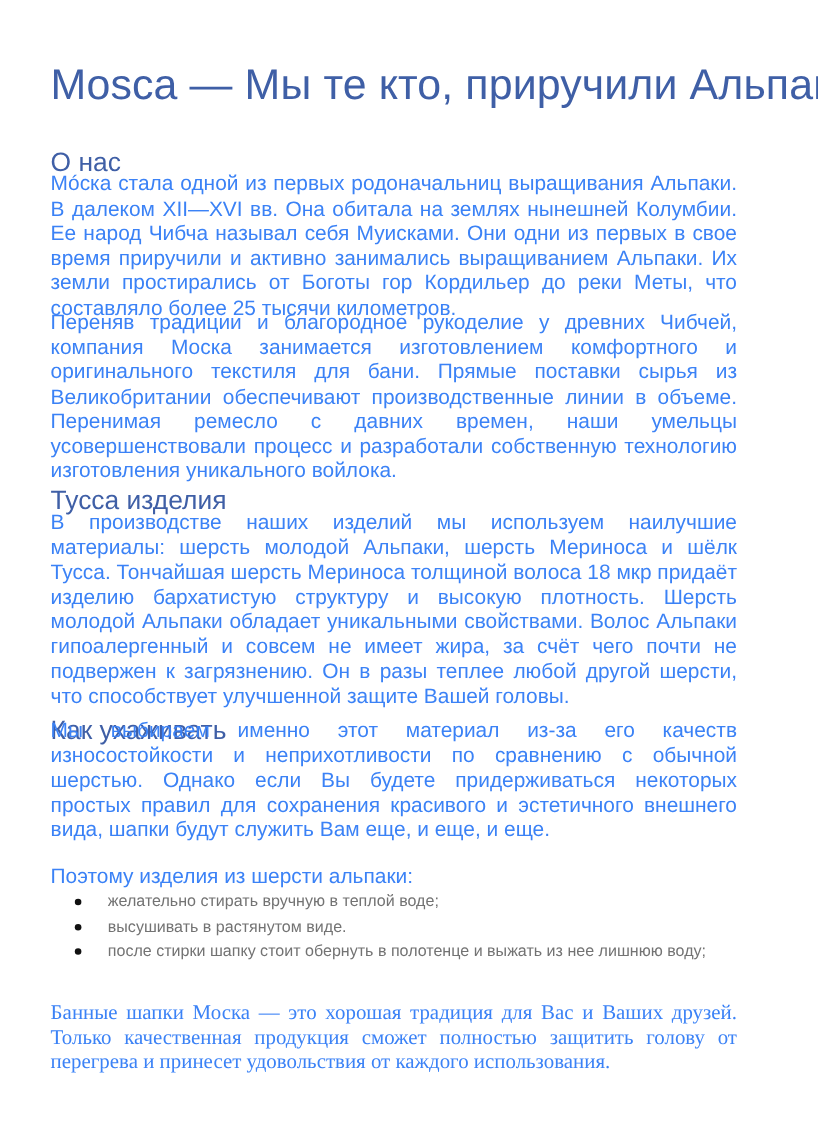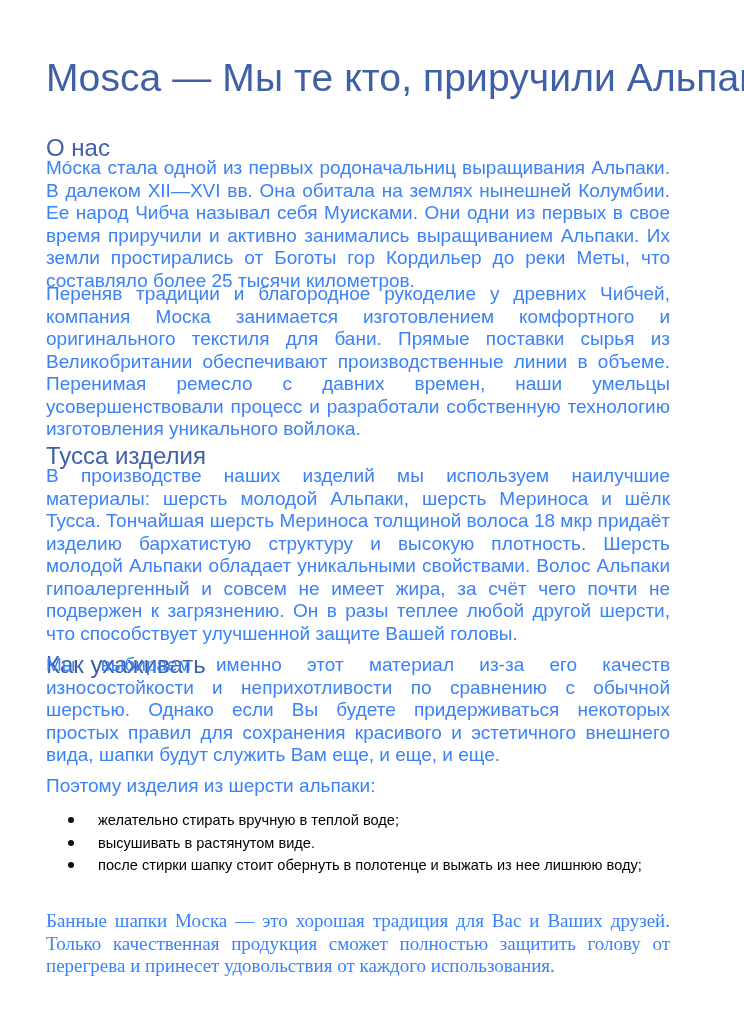--- a/index.html
+++ b/index.html
@@ -41,35 +41,35 @@
     }
     .para {
       position: absolute;
       left: 0;
       width: 624px;
       font-size: 19px;
       line-height: 22.5px;
       text-align: justify;
       color: #3b82f6;
     }
-    .para.left { text-align: left; }
+    .para.left { text-align: left; margin-top: 12px; }
     ul.bullets {
       position: absolute;
       left: 0;
       width: 640px;
       margin: 0;
       padding: 0;
       list-style: none;
     }
     ul.bullets li {
       position: relative;
       padding-left: 52px;
       font-size: 14.6px;
       line-height: 22.5px;
-      color: #000000;
+      color: #737373;
       white-space: nowrap;
     }
     ul.bullets li .dot {
       position: absolute;
       left: 22px;
       top: 8px;
       width: 6px;
       height: 6px;
       border-radius: 50%;
       background: #111;

